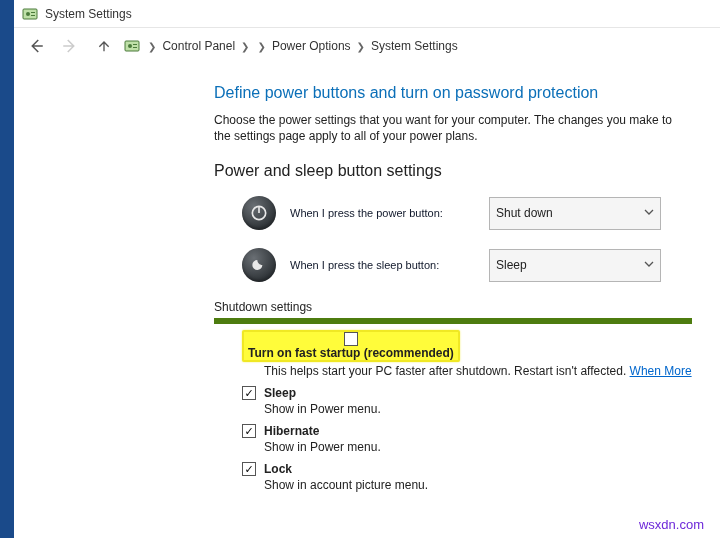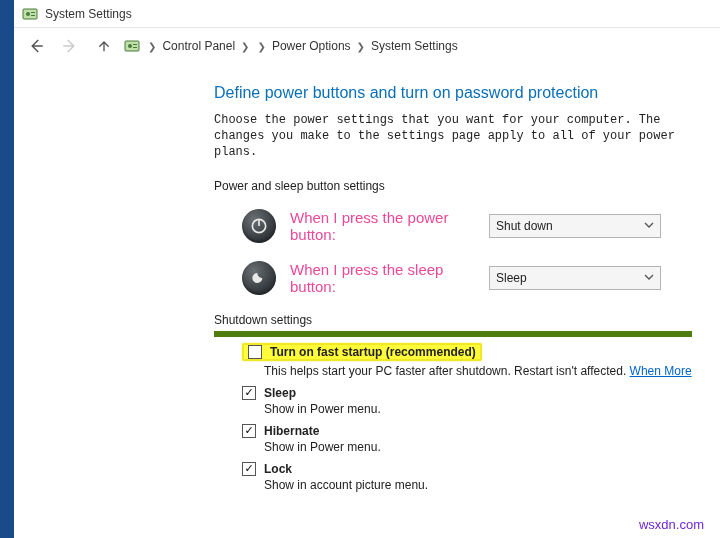--- a/index.html
+++ b/index.html
@@ -12,41 +12,41 @@
     .navbar { height: 36px; display: flex; align-items: center; padding: 0 8px; gap: 6px; }
     .nav-btn { width: 28px; height: 28px; display: flex; align-items: center; justify-content: center; color: #666; border-radius: 2px; }
     .nav-btn.disabled { color: #bbb; }
     .breadcrumb { display: flex; align-items: center; font-size: 12px; color: #333; gap: 4px; flex: 1; white-space: nowrap; overflow: hidden; }
     .breadcrumb .crumb { cursor: default; }
     .breadcrumb .sep { color: #666; font-size: 10px; padding: 0 2px; }
     .bcicon { display: flex; align-items: center; margin-right: 2px; }
 
     .content { padding: 20px 28px 20px 200px; }
     h1 { color: #0b6fb8; font-weight: 400; font-size: 16px; margin: 0 0 10px; }
-    .desc { font-size: 12px; color: #222; margin: 0 0 18px; line-height: 1.35; font-family: Liberation Mono, monospace; }
-    .section-label { font-size: 12px; color: #222; margin: 0 0 16px; }
+    .desc { font-size: 12px; color: #222; margin: 0 0 18px; line-height: 1.35; }
+    .section-label { font-size: 16px; color: #222; margin: 0 0 16px; }
 
     .setting-row { display: flex; align-items: center; gap: 14px; margin-bottom: 18px; margin-left: 28px; }
     .round-icon { width: 34px; height: 34px; border-radius: 50%; background: radial-gradient(circle at 35% 30%, #6a6f74, #2f3438 70%); display: flex; align-items: center; justify-content: center; box-shadow: inset 0 -2px 3px rgba(0,0,0,0.3); }
     .round-icon svg { width: 20px; height: 20px; }
-    .setting-text { font-size: 15px; color: #ec4899; width: 185px; }
-    .dropdown { width: 172px; height: 24px; border: 1px solid #b5b5b5; background: #f5f5f5; display: flex; align-items: center; justify-content: space-between; padding: 0 6px; font-size: 12px; color: #222; }
+    .setting-text { font-size: 11px; color: #0f172a; width: 185px; }
+    .dropdown { width: 172px; height: 33px; border: 1px solid #b5b5b5; background: #f5f5f5; display: flex; align-items: center; justify-content: space-between; padding: 0 6px; font-size: 12px; color: #222; }
     .dropdown .chev svg { width: 10px; height: 10px; }
 
     .divider-label { font-size: 12px; color: #222; border-bottom: 6px solid #4d7c0f; padding-bottom: 4px; margin-bottom: 6px; margin-top: 6px; }
 
     .checks { margin-left: 28px; }
     .check-item { margin-bottom: 8px; font-size: 12px; }
     .check-line { display: flex; align-items: center; gap: 8px; }
     .checkbox { width: 14px; height: 14px; border: 1px solid #555; background: #fff; display: flex; align-items: center; justify-content: center; font-size: 11px; line-height: 1; }
     .check-label { color: #222; font-weight: 700; }
     .check-desc { margin-left: 22px; color: #222; margin-top: 2px; }
     .link { color: #0066cc; text-decoration: underline; cursor: pointer; }
 
-    .highlight-wrap { background: #fffc3a; border: 2px solid #f0e824; border-radius: 2px; padding: 0 4px; display: inline-flex; gap: 8px; align-items: center; box-shadow: 0 0 2px rgba(240,232,36,.7); }
+    .highlight-wrap { background: #fffc3a; border: 2px solid #f0e824; border-radius: 2px; padding: 0 4px; display: inline-flex; align-items: center; box-shadow: 0 0 2px rgba(240,232,36,.7); flex-direction: column; }
 
     .watermark { position: fixed; bottom: 6px; right: 16px; font-size: 13px; color: #6d28d9; }
   </style>
 </head>
 <body>
 
 <div class="leftbar"></div>
 
 <div class="app">
 

